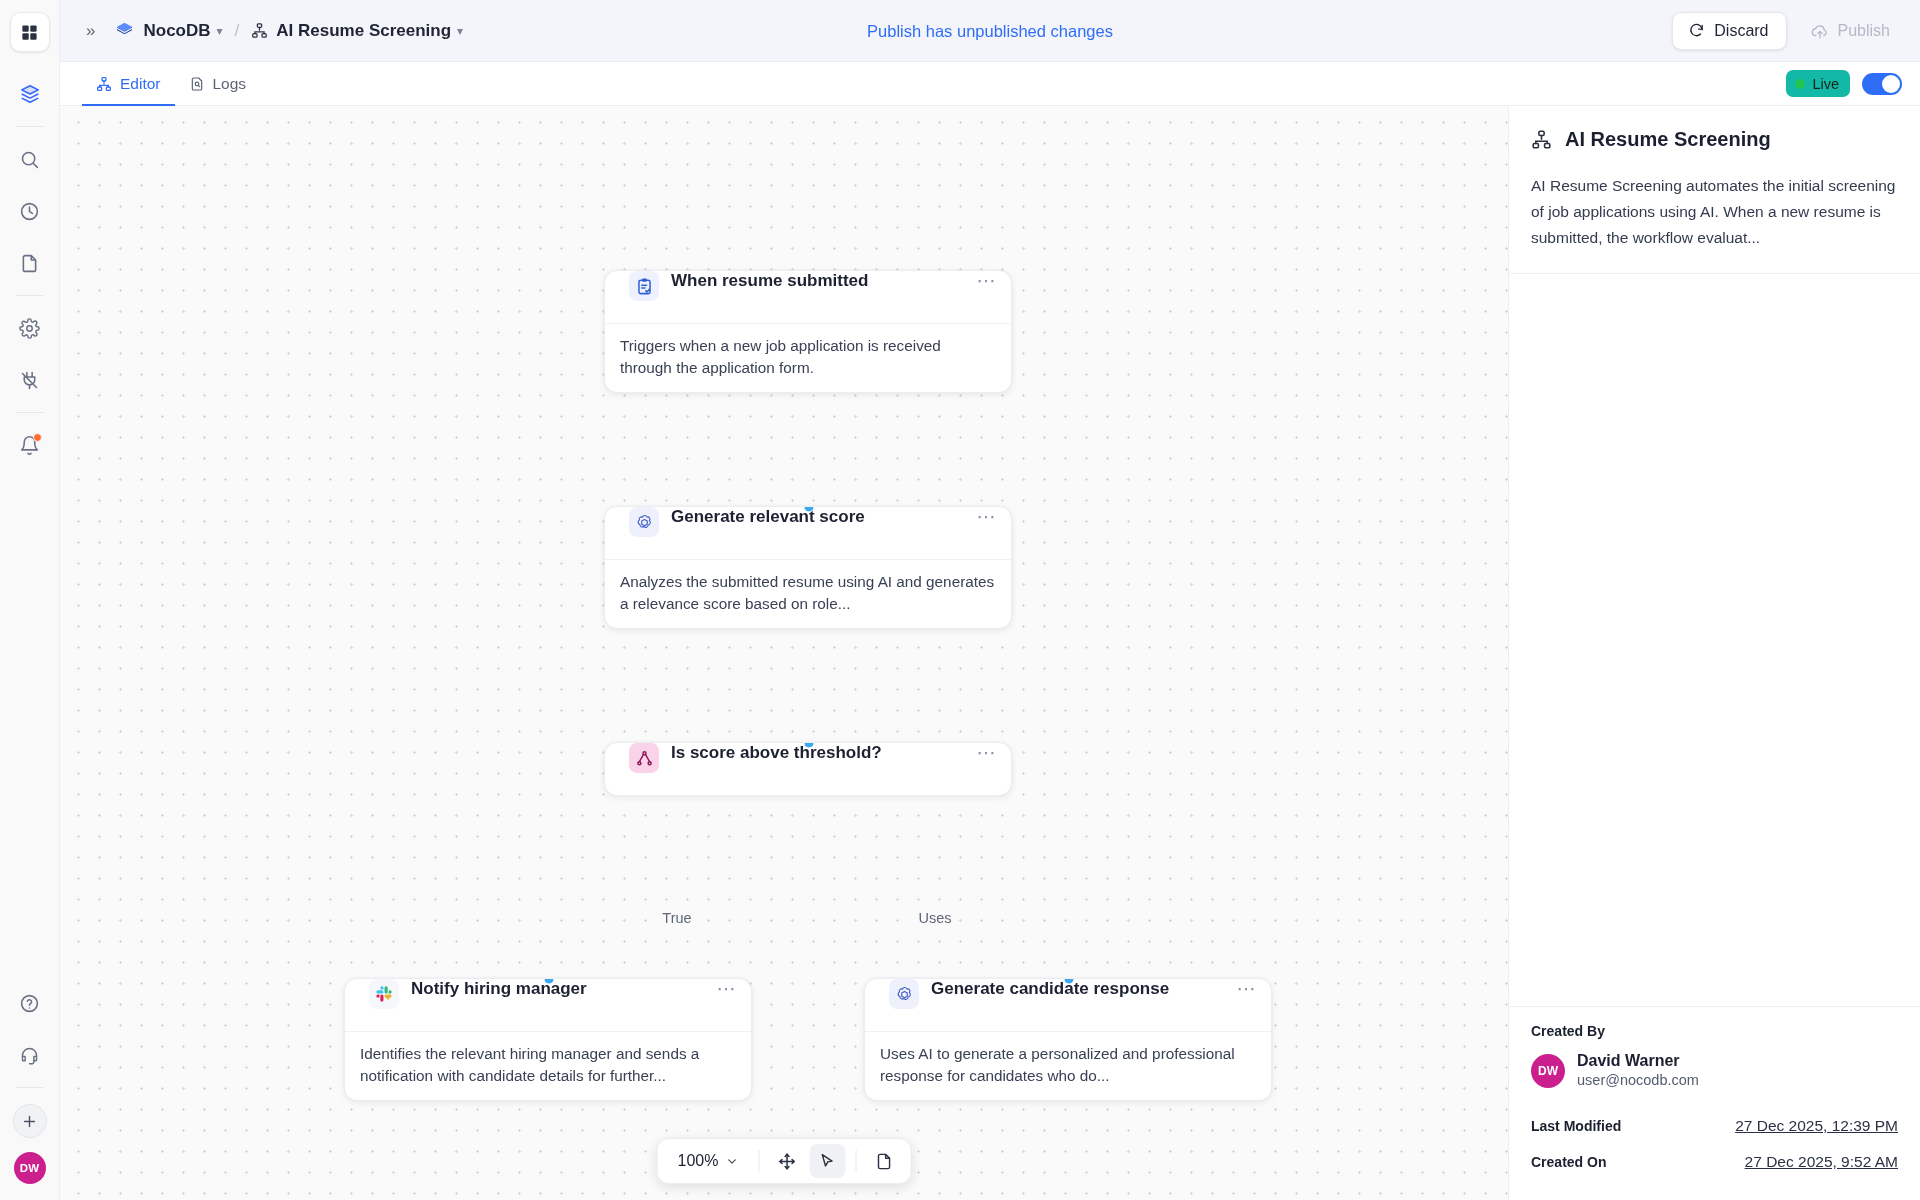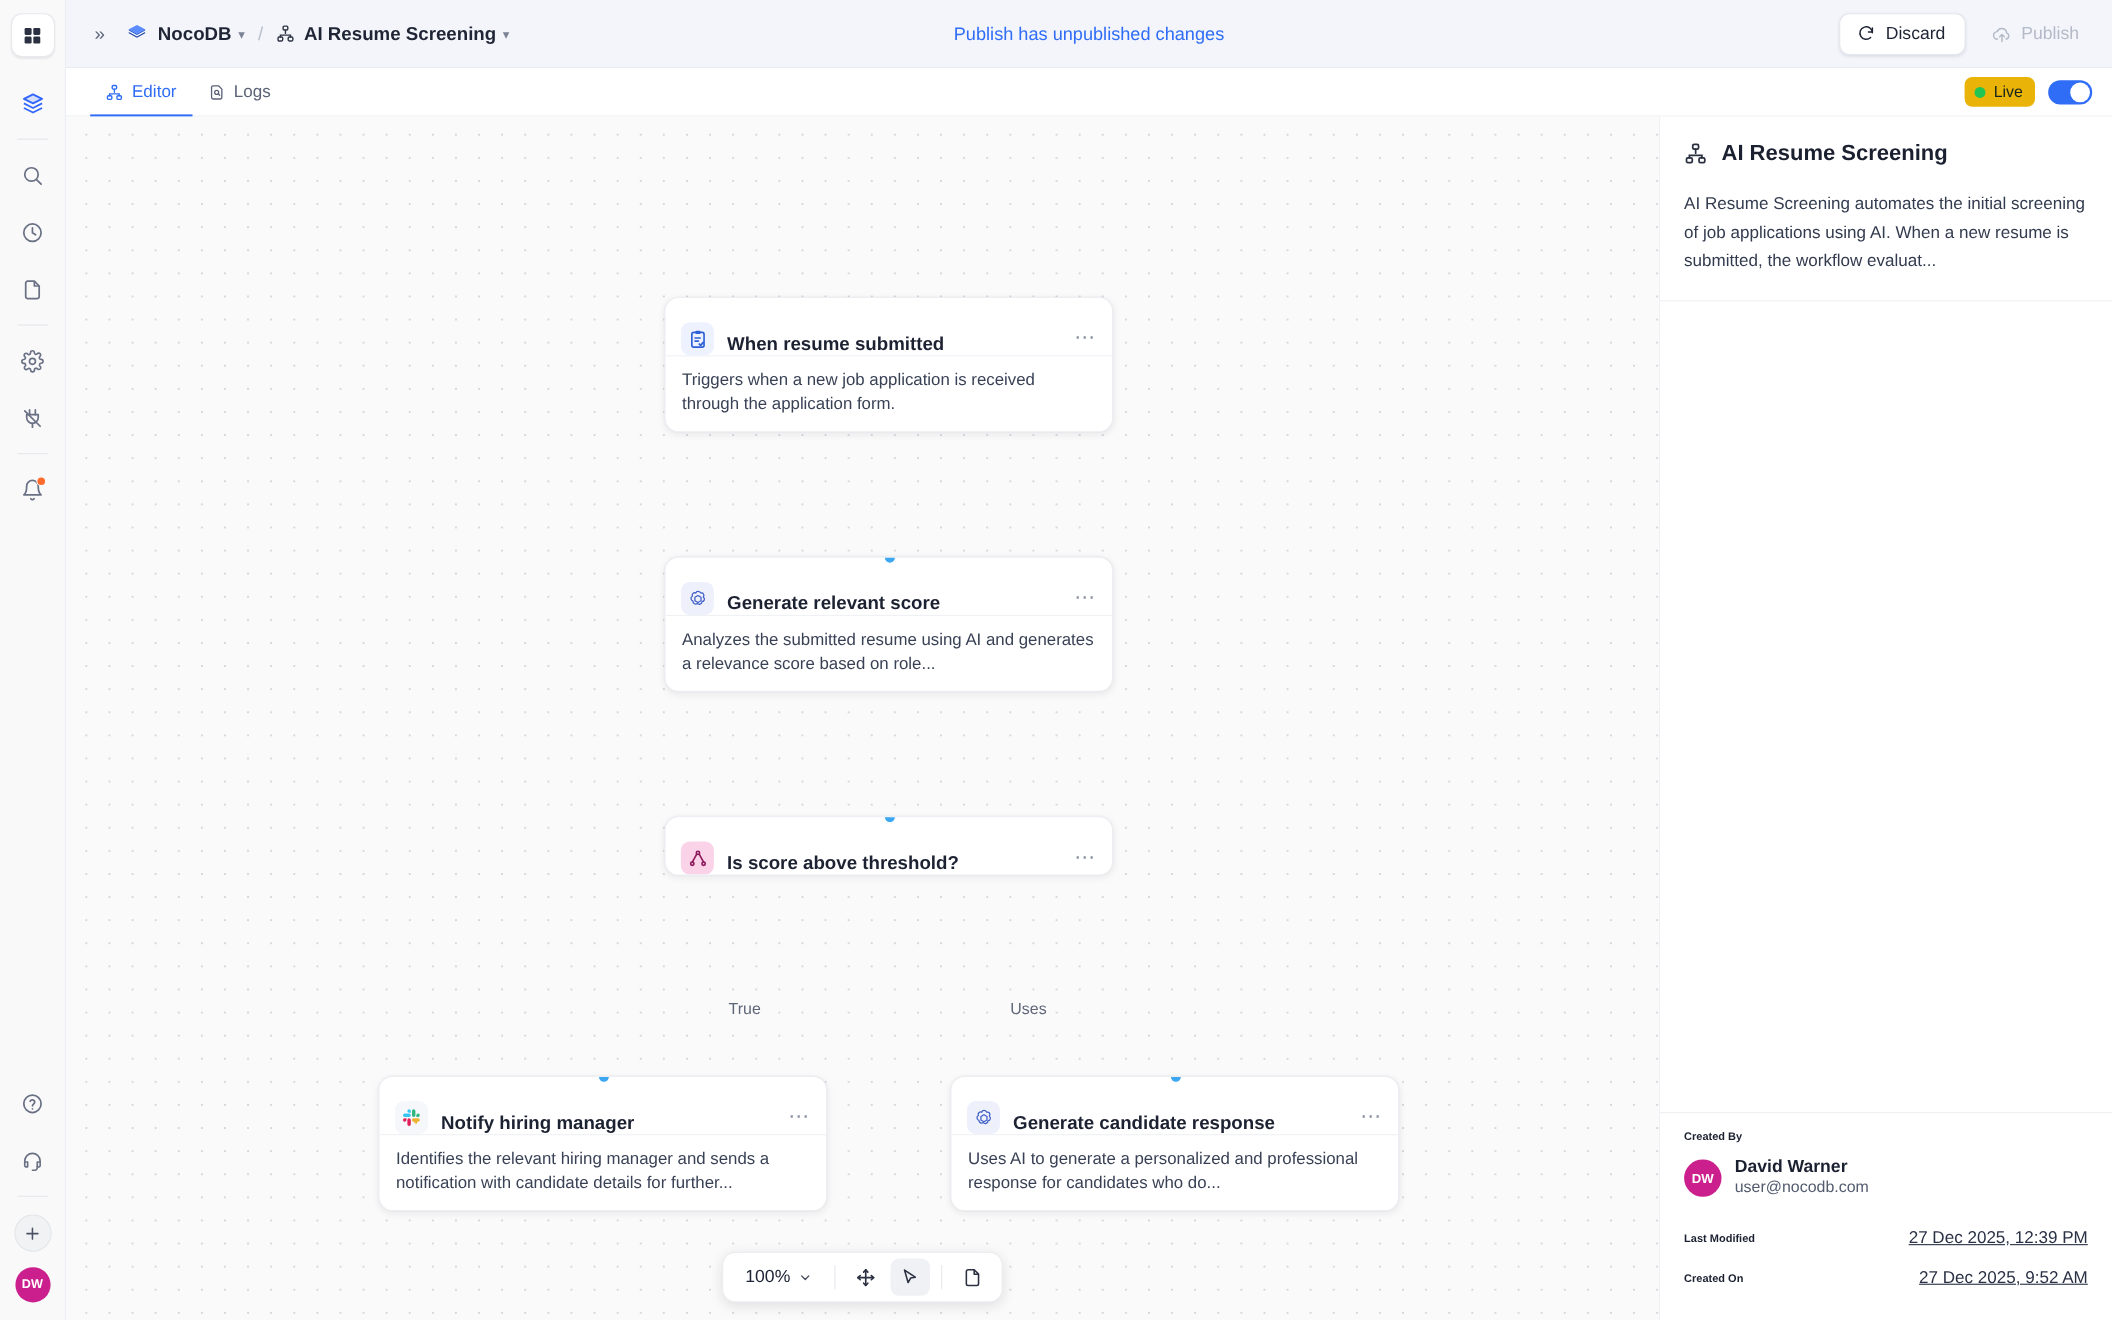--- a/index.html
+++ b/index.html
@@ -110,21 +110,21 @@
     cursor: pointer; position: relative;
   }
   .tab.active { color: #2f6df6; font-weight: 500; text-align: center; }
   .tab.active::after {
     content: ""; position: absolute; left: 0; right: 0; bottom: -1px;
     height: 2px; background: #2f6df6;
   }
   .tabbar-right { margin-left: auto; display: flex; align-items: center; gap: 12px; }
   .live-chip {
     display: flex; align-items: center; gap: 7px;
-    background: #eab308; border-radius: 7px;
+    background: #14b8a6; border-radius: 7px;
     height: 27px; padding: 0 11px 0 9px;
     font-size: 14.5px; color: #17241c; font-weight: 500;
   }
   .live-dot { width: 10px; height: 10px; border-radius: 50%; background: #23c552; }
   .toggle {
     width: 40px; height: 22px; border-radius: 11px; background: #2f6df6;
     position: relative; cursor: pointer;
   }
   .toggle::after {
     content: ""; position: absolute; right: 2px; top: 2px;
@@ -146,22 +146,22 @@
   
   .node {
     position: absolute;
     background: #ffffff;
     border: 1px solid #eceef2;
     border-radius: 13px;
     box-shadow: 0 2px 7px rgba(25,30,50,.07), 0 0 0 1px rgba(25,30,50,.015);
     overflow: hidden;
   }
   .node-head {
-    display: flex; align-items: flex-end; gap: 12px;
-    height: 52px; padding: 0 14px 0 14px;
+    display: flex; align-items: flex-start; gap: 12px;
+    height: 52px; padding: 0 14px 0 24px;
   }
   .node-ico {
     width: 30px; height: 30px; border-radius: 8px;
     display: flex; align-items: center; justify-content: center;
     flex: 0 0 30px;
   }
   .ico-blue { background: #eef2ff; }
   .ico-lav  { background: #eef1fb; }
   .ico-pink { background: #fbd3e8; }
   .ico-white{ background: #f6f7fb; }
@@ -229,21 +229,21 @@
   }
   .panel-title { font-size: 20px; font-weight: 700; color: #1b2030; }
   .panel-desc {
     padding: 4px 22px 22px 22px;
     font-size: 15.5px; line-height: 1.68; color: #333b4f;
     border-bottom: 1px solid #eef0f3;
     margin: 0 0 0 0;
   }
   .panel-fill { flex: 1 1 auto; }
   .panel-foot { border-top: 1px solid #eef0f3; padding: 16px 22px 20px 22px; }
-  .foot-label { font-size: 10px; font-weight: 700; color: #1b2030; }
+  .foot-label { font-size: 14px; font-weight: 700; color: #1b2030; }
   .foot-user { display: flex; align-items: center; gap: 12px; margin: 12px 0 18px 0; }
   .foot-av {
     width: 34px; height: 34px; border-radius: 50%; background: #cc1f8e;
     color: #fff; font-size: 12px; font-weight: 700;
     display: flex; align-items: center; justify-content: center;
   }
   .foot-name { font-size: 16px; font-weight: 700; color: #1b2030; line-height: 1.25; }
   .foot-mail { font-size: 14.5px; color: #535b6e; line-height: 1.3; }
   .foot-row {
     display: flex; align-items: center; justify-content: space-between;

